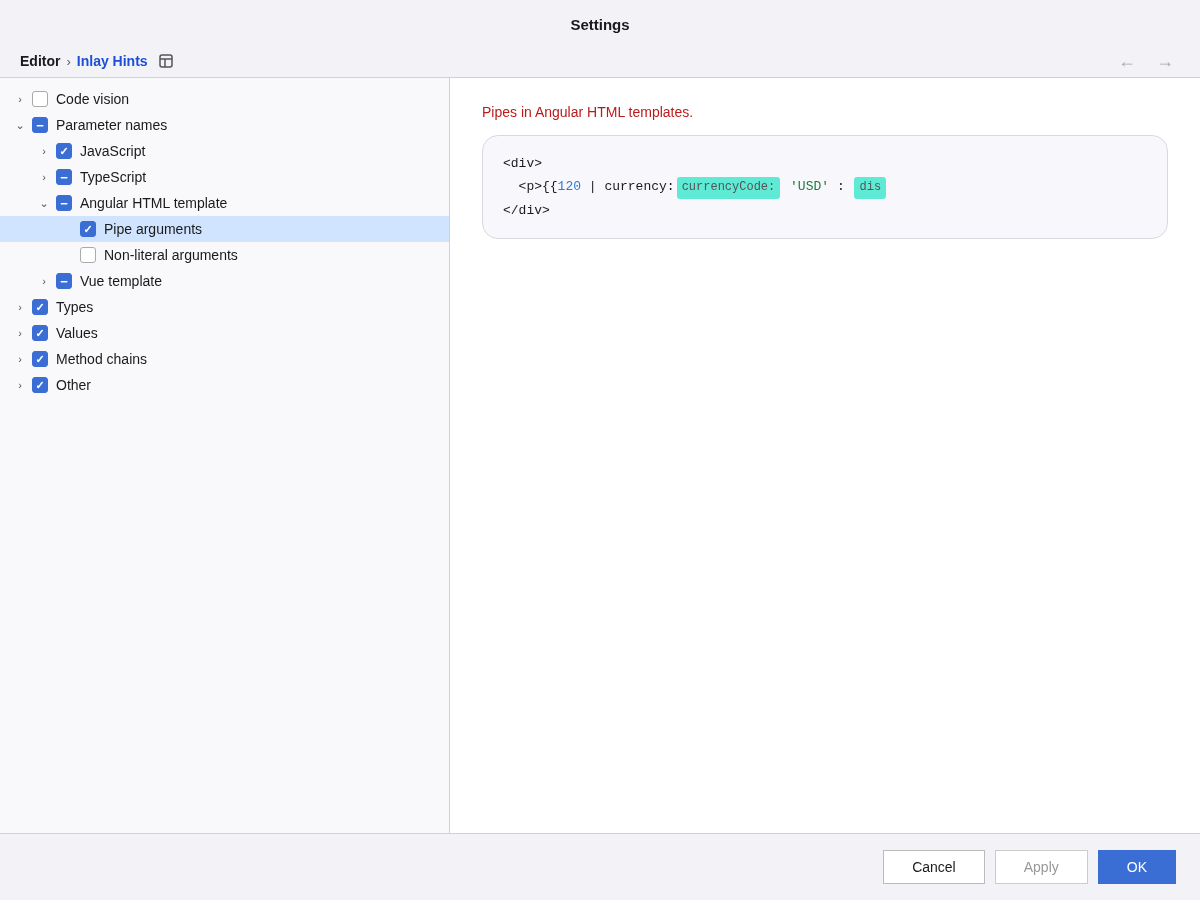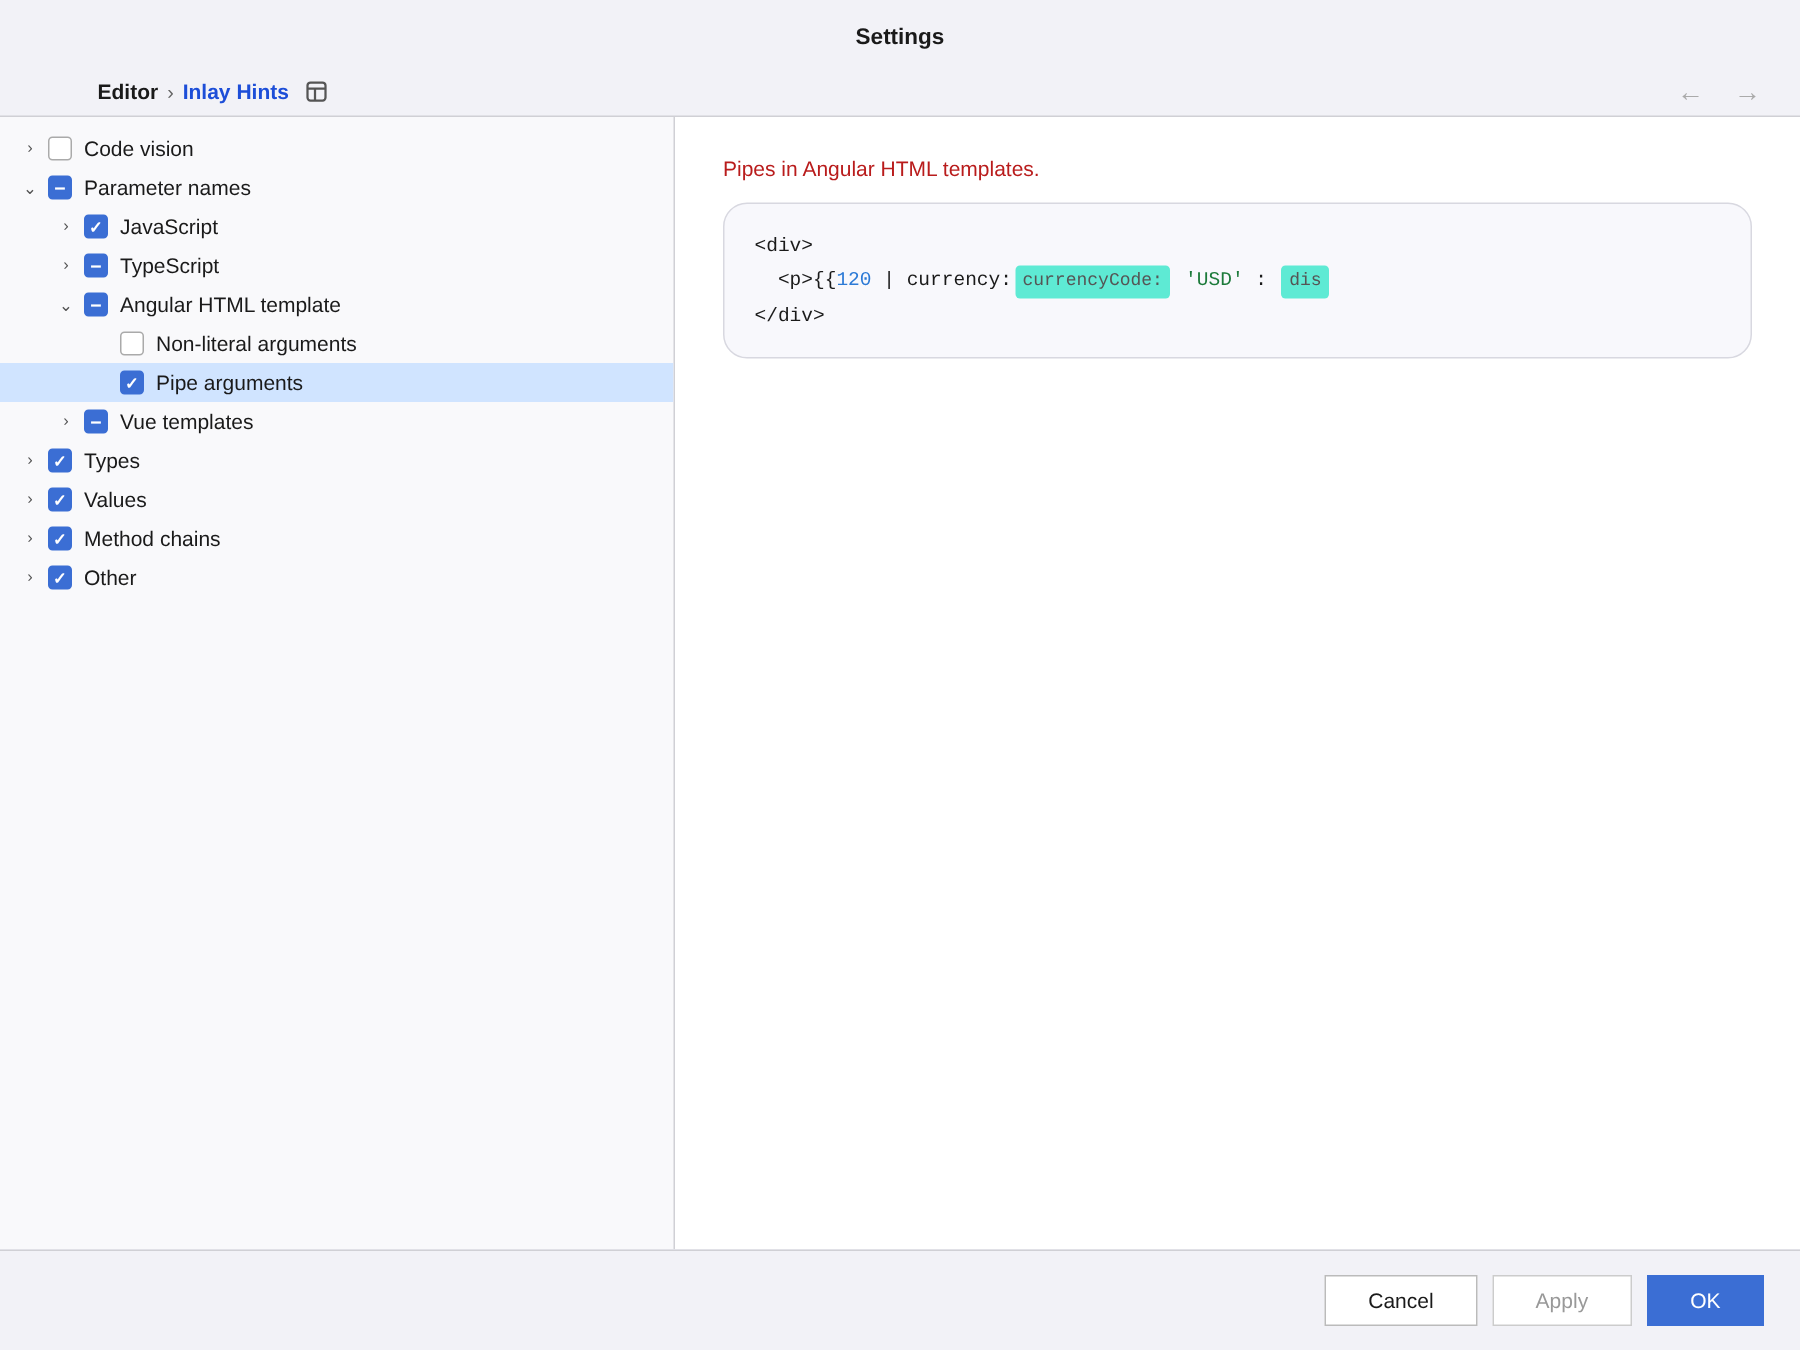--- a/index.html
+++ b/index.html
@@ -29,21 +29,20 @@
       background: #f2f2f7;
       border-bottom: 1px solid #d0d0d5;
       position: relative;
     }
 
     .breadcrumb {
       display: flex;
       align-items: center;
       gap: 6px;
       font-size: 14px;
-      margin-left: 45px;
     }
 
     .breadcrumb-editor {
       font-weight: 700;
       color: #1a1a1a;
     }
 
     .breadcrumb-sep {
       color: #666;
       font-size: 13px;
@@ -305,36 +304,36 @@
       <span class="checkbox indeterminate"></span>
       <span class="item-label">TypeScript</span>
     </div>
 
     <div class="tree-item level-1">
       <span class="expand-arrow expanded">⌄</span>
       <span class="checkbox indeterminate"></span>
       <span class="item-label">Angular HTML template</span>
     </div>
 
+    <div class="tree-item level-2 selected">
+      <span class="expand-spacer"></span>
+      <span class="checkbox checked"></span>
+      <span class="item-label">Pipe arguments</span>
+    </div>
+
     <div class="tree-item level-2">
       <span class="expand-spacer"></span>
       <span class="checkbox"></span>
       <span class="item-label">Non-literal arguments</span>
     </div>
 
-    <div class="tree-item level-2 selected">
-      <span class="expand-spacer"></span>
-      <span class="checkbox checked"></span>
-      <span class="item-label">Pipe arguments</span>
-    </div>
-
     <div class="tree-item level-1">
       <span class="expand-arrow">›</span>
       <span class="checkbox indeterminate"></span>
-      <span class="item-label">Vue templates</span>
+      <span class="item-label">Vue template</span>
     </div>
 
     <div class="tree-item level-0">
       <span class="expand-arrow">›</span>
       <span class="checkbox checked"></span>
       <span class="item-label">Types</span>
     </div>
 
     <div class="tree-item level-0">
       <span class="expand-arrow">›</span>

